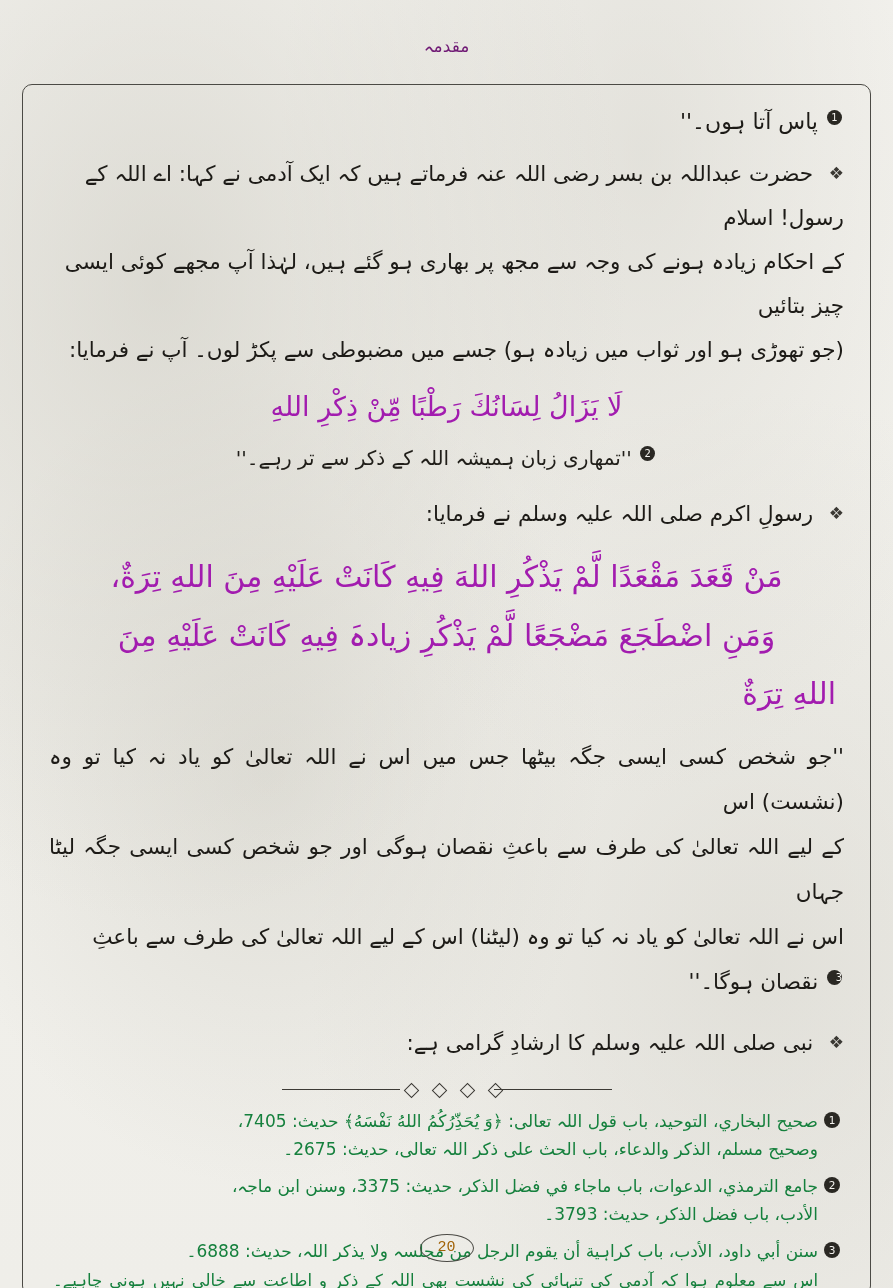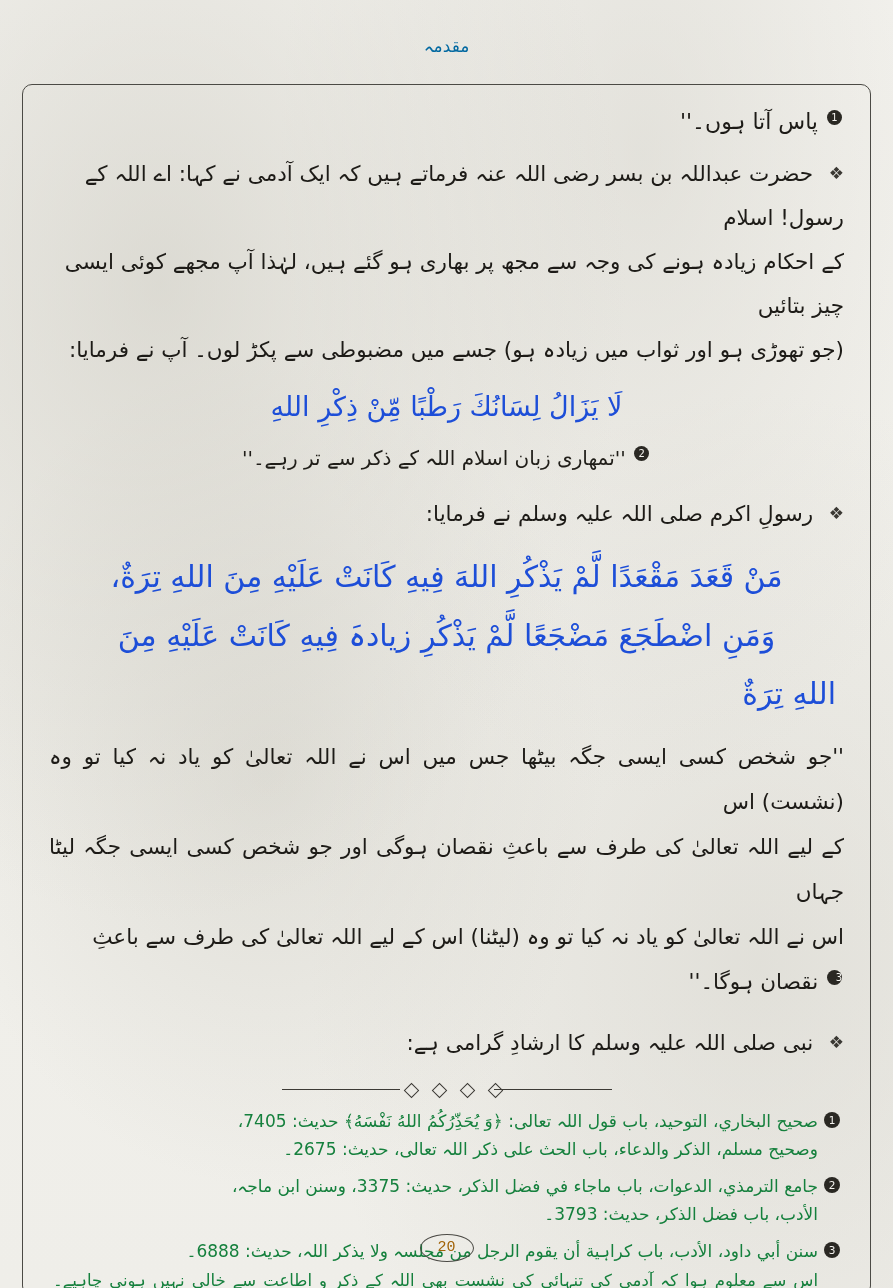--- a/index.html
+++ b/index.html
@@ -33,21 +33,21 @@
   }
   
   .page-header {
     position: absolute;
     top: 36px;
     left: 0;
     right: 0;
     text-align: center;
     font-family: "DejaVu Sans", sans-serif;
     font-size: 17px;
-    color: #0369a1;
+    color: #701a75;
     letter-spacing: 0.5px;
   }
   
   .frame {
     position: absolute;
     top: 84px;
     left: 22px;
     width: 849px;
     height: 1212px;
     border: 1.4px solid #4b4a45;
@@ -107,21 +107,21 @@
     text-align: center;
     font-family: "DejaVu Sans", sans-serif;
     vertical-align: super;
     margin: 0 2px;
   }
   
   .arabic {
     direction: rtl;
     text-align: center;
     font-family: "DejaVu Sans", sans-serif;
-    color: #1d4ed8;
+    color: #a21caf;
     font-size: 27px;
     line-height: 1.85;
     letter-spacing: 0.5px;
     margin: 10px 0 6px 0;
   }
   .arabic-lg {
     font-size: 30px;
     line-height: 1.95;
     text-align: center;
   }
@@ -254,21 +254,21 @@
           <span>حضرت عبداللہ بن بسر رضی اللہ عنہ فرماتے ہیں کہ ایک آدمی نے کہا: اے اللہ کے رسول! اسلام</span>
         </div>
         <div>کے احکام زیادہ ہونے کی وجہ سے مجھ پر بھاری ہو گئے ہیں، لہٰذا آپ مجھے کوئی ایسی چیز بتائیں</div>
         <div>(جو تھوڑی ہو اور ثواب میں زیادہ ہو) جسے میں مضبوطی سے پکڑ لوں۔ آپ نے فرمایا:</div>
       </div>
 
       <div class="arabic">لَا يَزَالُ لِسَانُكَ رَطْبًا مِّنْ ذِكْرِ اللهِ</div>
 
       <div class="translation">
         <span class="fn">2</span>
-        <span>''تمھاری زبان اسلام اللہ کے ذکر سے تر رہے۔''</span>
+        <span>''تمھاری زبان ہمیشہ اللہ کے ذکر سے تر رہے۔''</span>
       </div>
 
       <div class="urdu u-body" style="margin-top:14px;">
         <span class="flower">❖</span>
         <span>رسولِ اکرم صلی اللہ علیہ وسلم نے فرمایا:</span>
       </div>
 
       <div class="arabic arabic-lg arabic-block">
         <div>مَنْ قَعَدَ مَقْعَدًا لَّمْ يَذْكُرِ اللهَ فِيهِ كَانَتْ عَلَيْهِ مِنَ اللهِ تِرَةٌ،</div>
         <div>وَمَنِ اضْطَجَعَ مَضْجَعًا لَّمْ يَذْكُرِ زیادہَ فِيهِ كَانَتْ عَلَيْهِ مِنَ</div>

